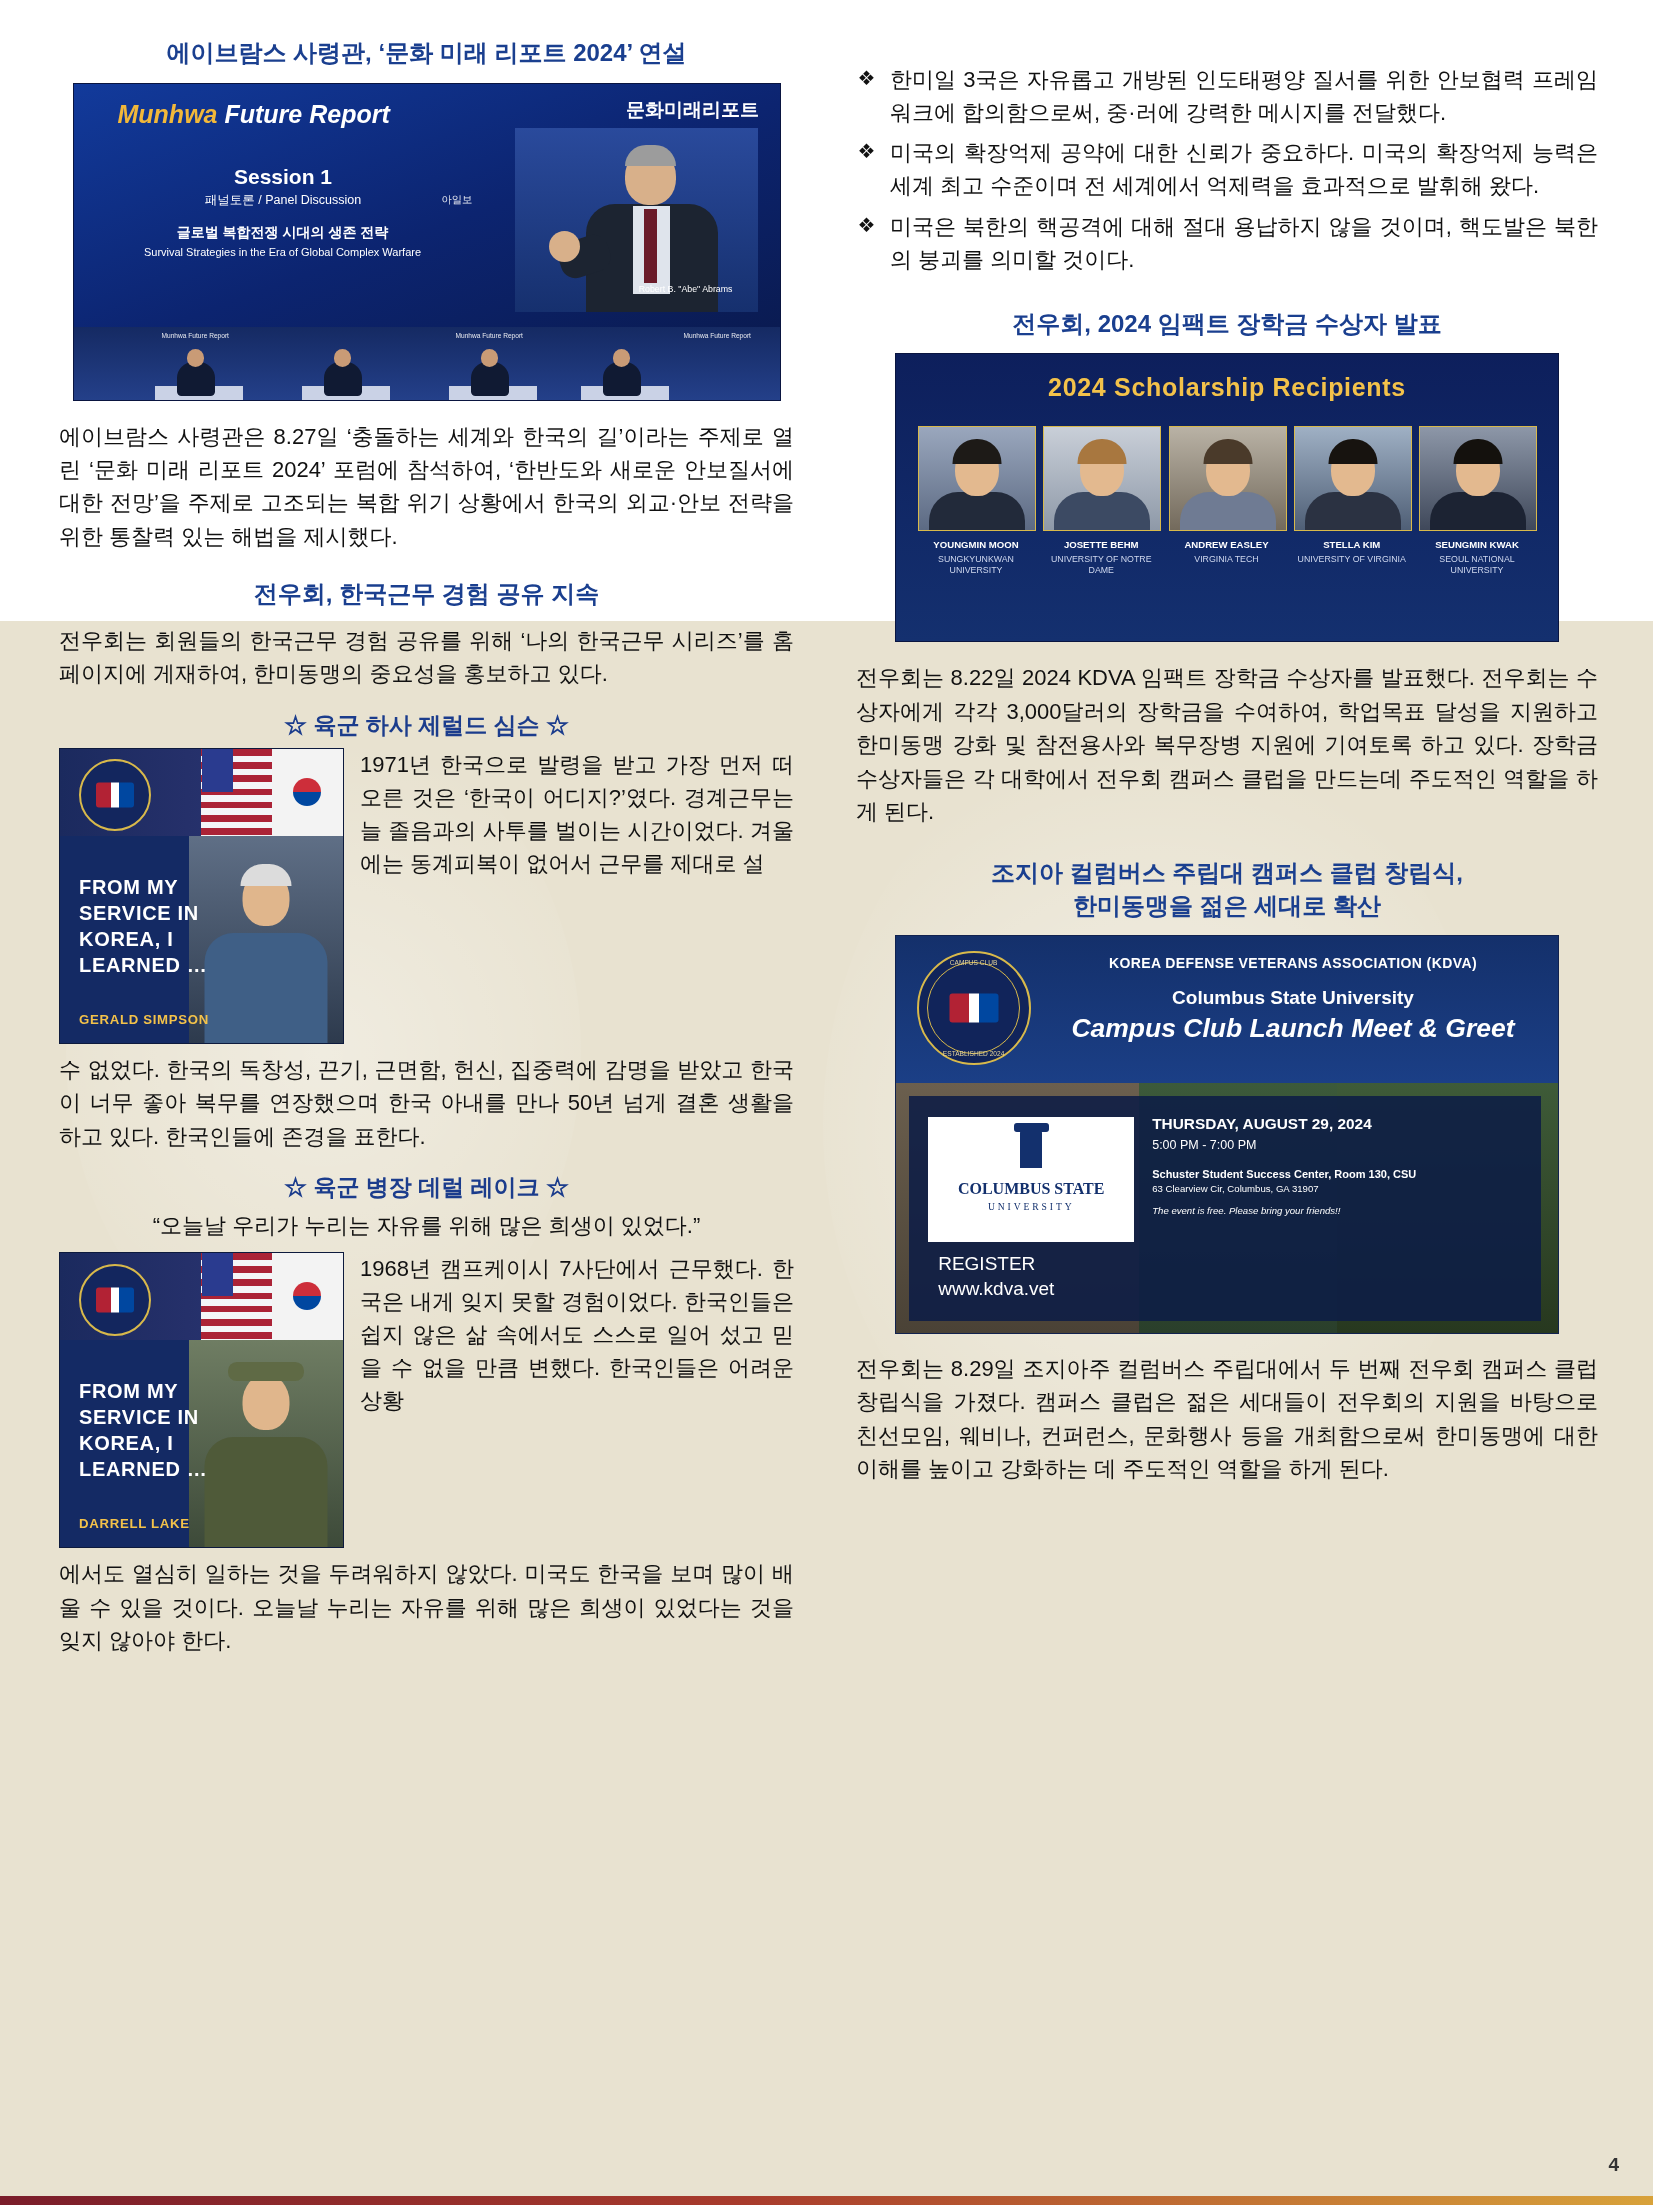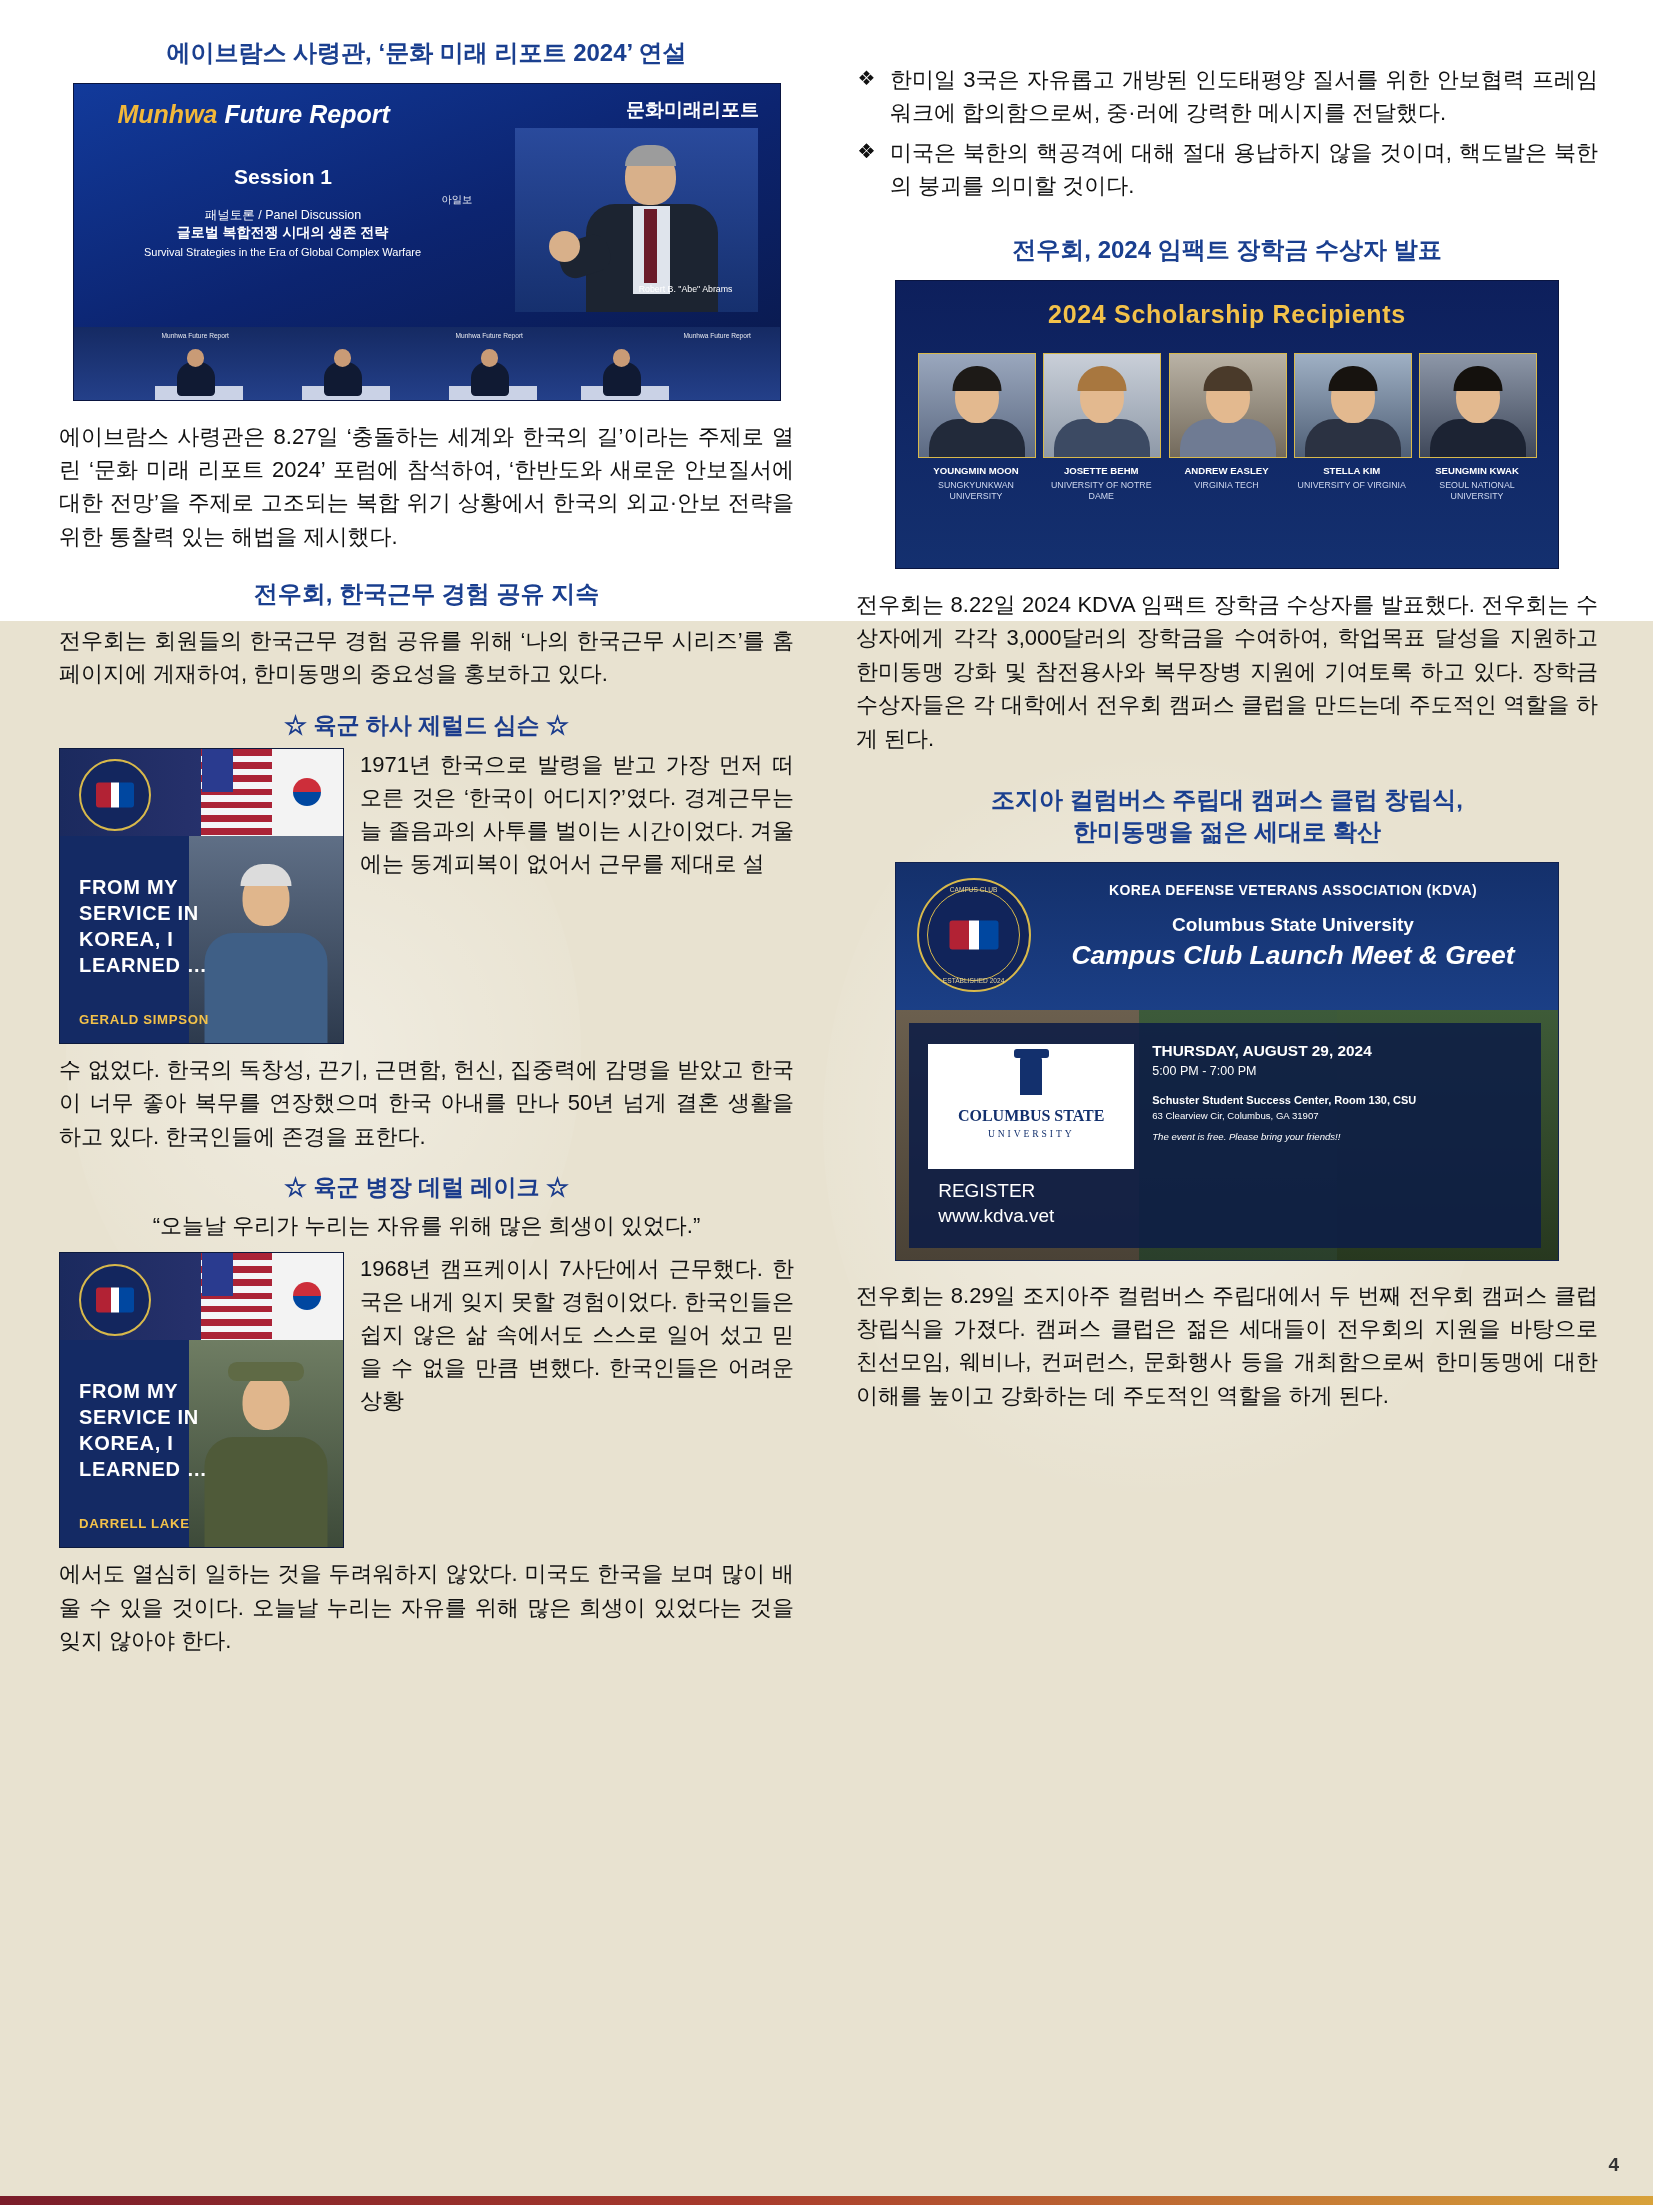--- a/index.html
+++ b/index.html
@@ -94,21 +94,21 @@
   }
   .forum-logo {
     position:absolute; left:44px; top:16px; width:294px; color:#fff;
     font-size:25px; font-weight:bold; font-style:italic;
   }
   .forum-logo .accent { color:#f2b83a; }
   .forum-session {
     position:absolute; left:88px; top:81px; width:243px; text-align:center; color:#fff;
   }
   .forum-session .s1 { font-size:21px; font-weight:bold; }
-  .forum-session .s2 { font-size:12.5px; margin-top:18px; }
+  .forum-session .s2 { font-size:12.5px; margin-top:3px; }
   .forum-sub {
     position:absolute; left:51px; top:140px; width:316px; text-align:center; color:#fff;
   }
   .forum-sub .t1 { font-size:14px; font-weight:bold; }
   .forum-sub .t2 { font-size:11px; margin-top:3.7px; line-height:1.3; }
   .forum-right-title {
     position:absolute; right:20.6px; top:13.2px; color:#fff; font-size:19px; font-weight:bold;
   }
   .forum-speaker {
     position:absolute; right:22px; top:44px; width:243px; height:184px;
@@ -376,20 +376,21 @@
 <div class="col-right">
 
 
   <ul class="bullets">
     <li>
       <span class="bullet-mark">❖</span>
       <span>한미일 3국은 자유롭고 개방된 인도태평양 질서를 위한 안보협력 프레임워크에 합의함으로써, 중·러에 강력한 메시지를 전달했다.</span>
     </li>
     <li>
       <span class="bullet-mark">❖</span>
+      <span>미국의 확장억제 공약에 대한 신뢰가 중요하다. 미국의 확장억제 능력은 세계 최고 수준이며 전 세계에서 억제력을 효과적으로 발휘해 왔다.</span>
     </li>
     <li>
       <span class="bullet-mark">❖</span>
       <span>미국은 북한의 핵공격에 대해 절대 용납하지 않을 것이며, 핵도발은 북한의 붕괴를 의미할 것이다.</span>
     </li>
   </ul>
 
 
   <h2 class="section-title" style="margin-top:32px;">전우회, 2024 임팩트 장학금 수상자 발표</h2>
 

